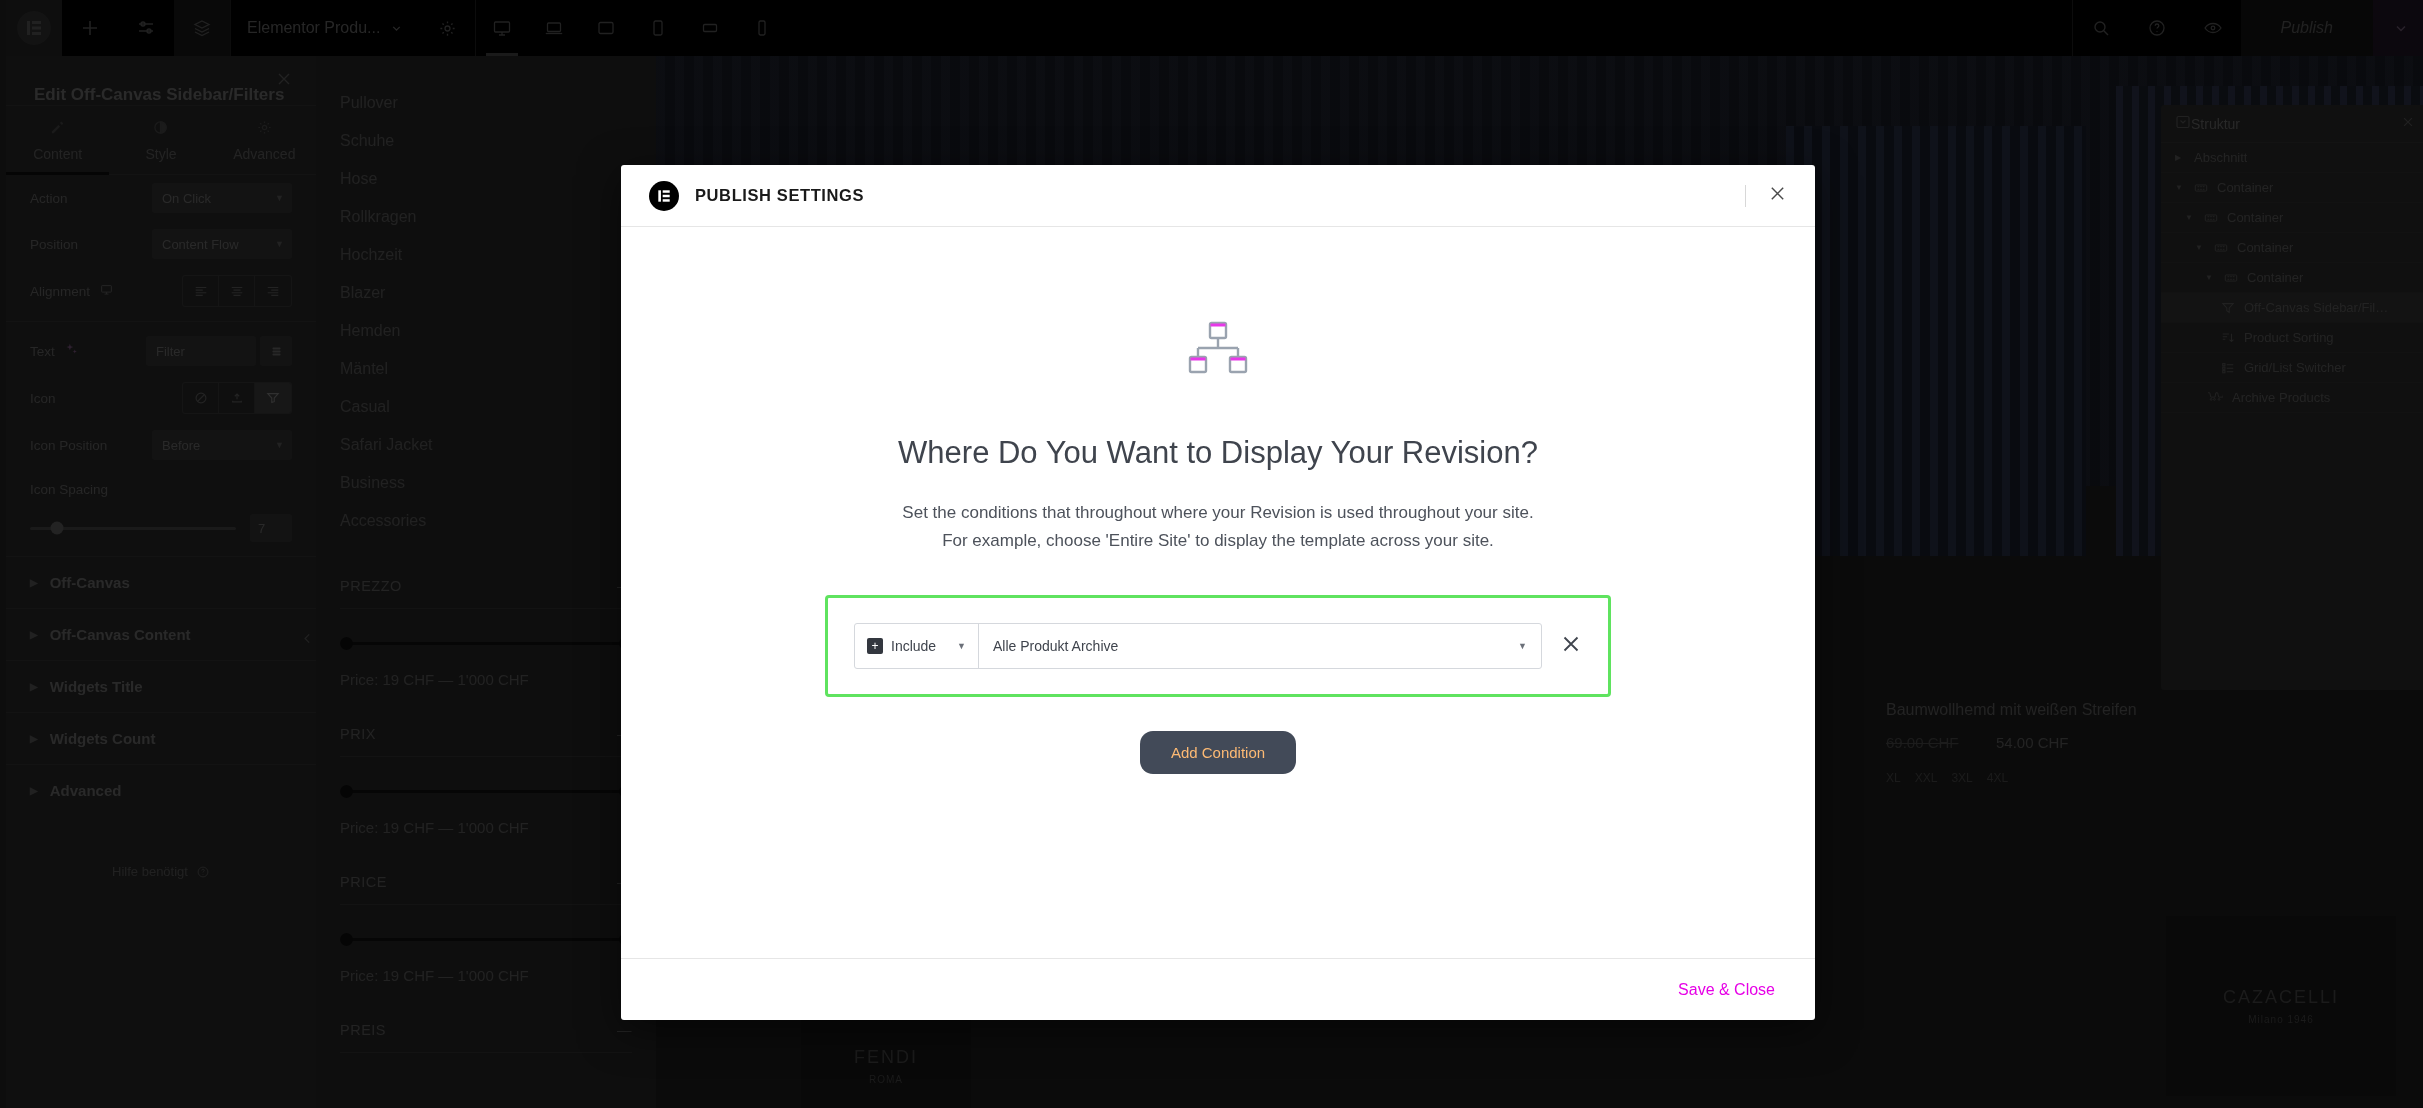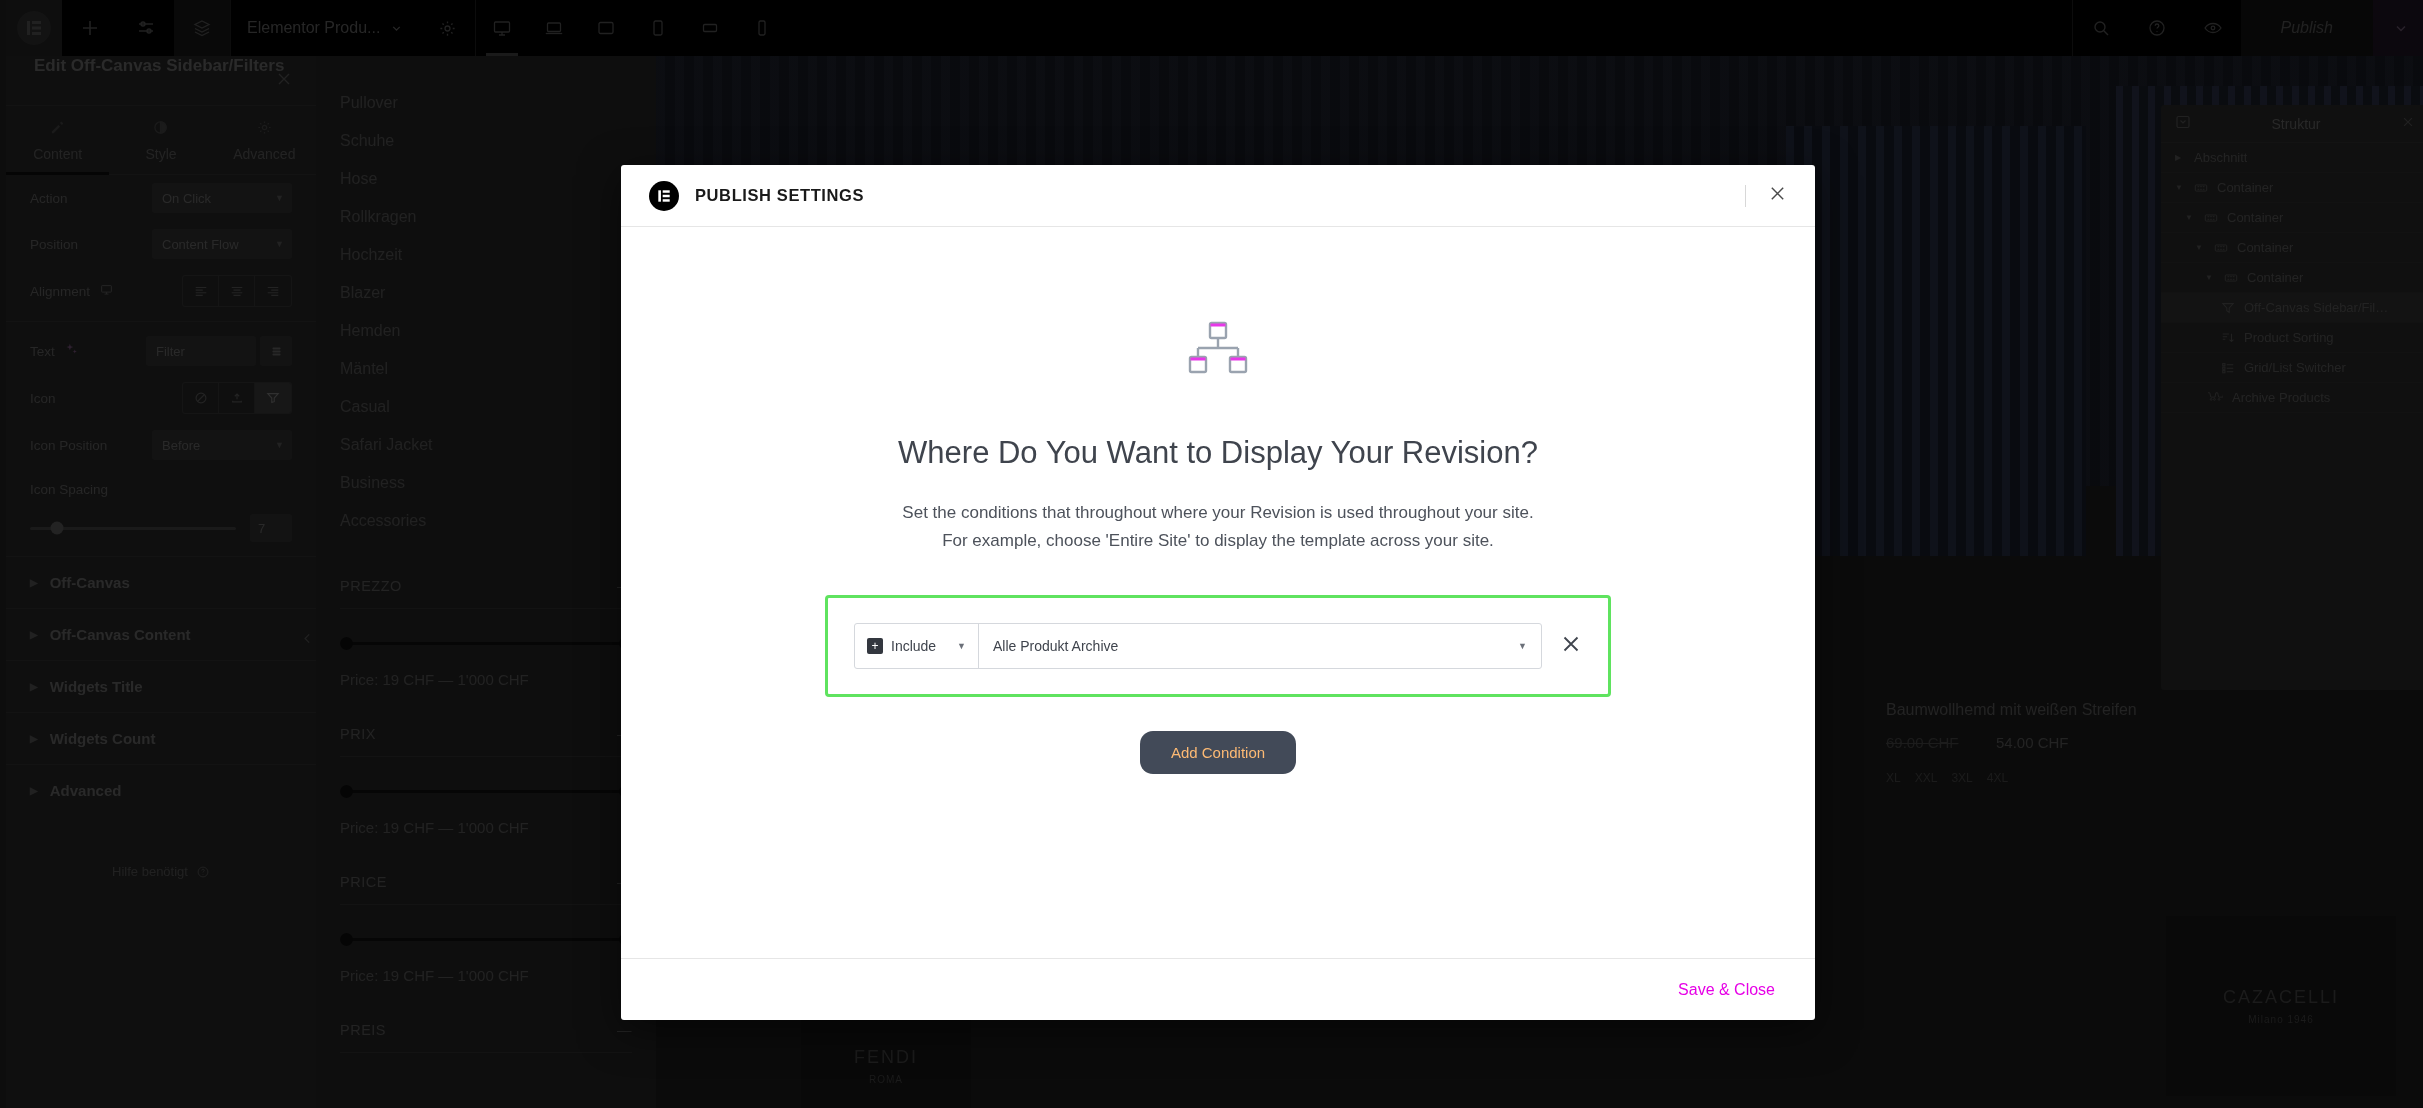--- a/index.html
+++ b/index.html
@@ -56,21 +56,21 @@
     height: 56px; width: 56px; background: #1b1220; color: #5a4a5e;
     display: flex; align-items: center; justify-content: center;
   }
 
   
   .panel {
     position: absolute; top: 56px; left: 0; width: 310px; height: 1052px;
     background: #232323; color: #555; overflow: hidden;
   }
   .panel-header {
-    height: 50px; display: flex; align-items: flex-start; padding: 0 28px;
+    height: 50px; display: flex; align-items: flex-end; padding: 0 28px;
     border-bottom: 1px solid #2b2b2b; position: relative;
   }
   .panel-title { font-size: 17px; font-weight: 700; color: #5e5e5e; }
   .panel-close { position: absolute; right: 24px; top: 50%; transform: translateY(-50%); color: #4d4d4d; }
   .panel-tabs { display: flex; border-bottom: 1px solid #2b2b2b; }
   .panel-tab {
     flex: 1; padding: 14px 0 12px; text-align: center; color: #4f4f4f;
     font-size: 14px; position: relative;
   }
   .panel-tab .tabico { display: block; margin: 0 auto 8px; color: #3c3c3c; }
@@ -176,21 +176,21 @@
 
   
   .navigator {
     position: absolute; top: 105px; right: 0; width: 268px; height: 585px;
     background: #242424; border-radius: 3px; overflow: hidden;
   }
   .nav-head {
     height: 38px; display: flex; align-items: center; padding: 0 14px;
     border-bottom: 1px solid #2c2c2c; position: relative;
   }
-  .nav-head .nav-title { flex: 1; text-align: center; font-size: 14px; color: #5a5a5a; }
+  .nav-head .nav-title { flex: 1; text-align: left; font-size: 14px; color: #5a5a5a; }
   .nav-head .nico { color: #4a4a4a; }
   .nav-row {
     display: flex; align-items: center; gap: 9px; height: 30px;
     font-size: 13px; color: #4f4f4f; border-bottom: 1px solid #282828;
     padding-right: 8px; position: relative;
   }
   .nav-row.selected { background: #2a2a2a; }
   .nav-row .caret { font-size: 8px; color: #4a4a4a; width: 10px; }
   .nav-row .rico { color: #4a4a4a; display: flex; }
   .nav-row .rlabel { white-space: nowrap; overflow: hidden; text-overflow: ellipsis; }

